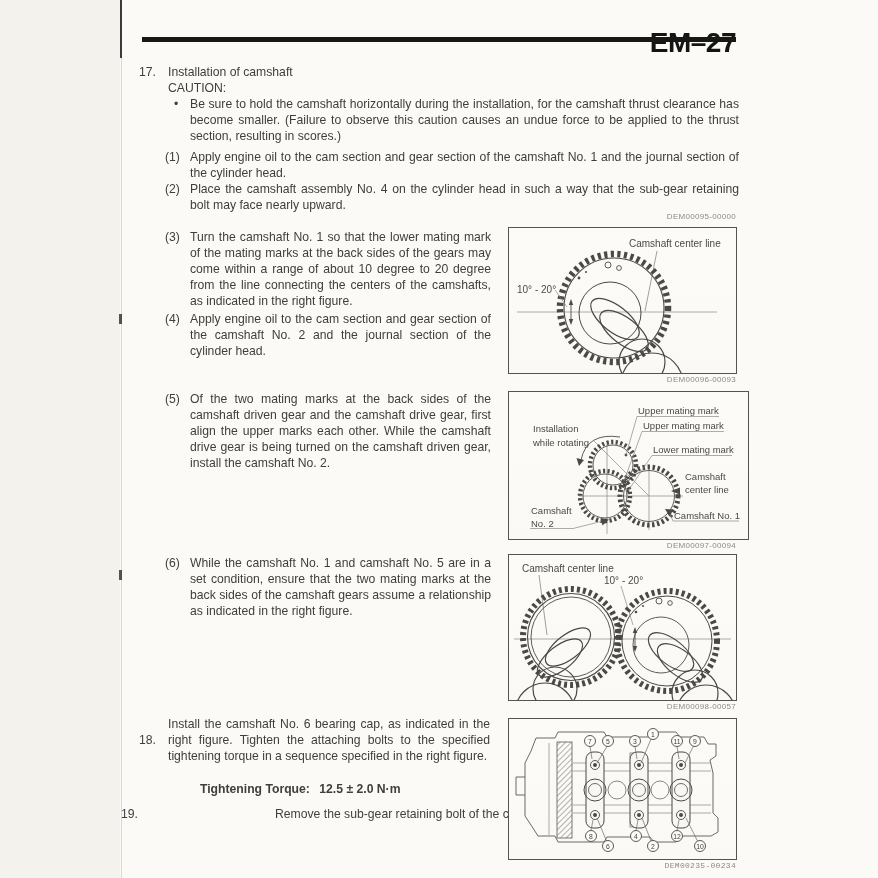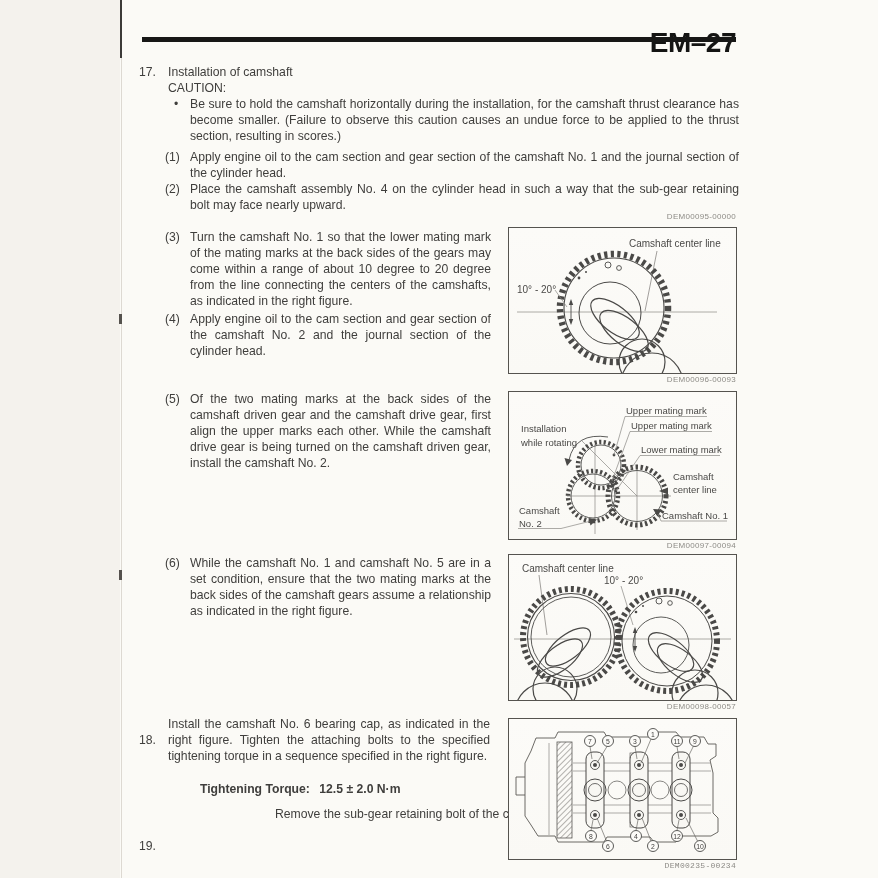--- a/index.html
+++ b/index.html
@@ -54,21 +54,21 @@
   <div class="abs p" style="left:165px;top:555px;">(6)</div>
   <div class="abs p just" style="left:190px;top:555px;width:301px;">While the camshaft No. 1 and camshaft No. 5 are in a set condition, ensure that the two mating marks at the back sides of the camshaft gears assume a relationship as indicated in the right figure.</div>
 
   <div class="abs p" style="left:139px;top:732px;">18.</div>
   <div class="abs p just" style="left:168px;top:716px;width:322px;">Install the camshaft No. 6 bearing cap, as indicated in the right figure. Tighten the attaching bolts to the specified tightening torque in a sequence specified in the right figure.</div>
   <div class="abs p" style="left:200px;top:781px;">
     <span class="bold">Tightening Torque:</span>
     <span class="bold" style="margin-left:6px;">12.5 ± 2.0 N·m</span>
   </div>
 
-  <div class="abs p" style="left:139px;top:806px;margin-top:32px;">19.</div>
+  <div class="abs p" style="left:121px;top:806px;">19.</div>
   <div class="abs p" style="left:168px;top:806px;width:420px;text-align:right;">Remove the sub-gear retaining bolt of the camshaft No. 1.</div>
 
   <div class="figbox" style="left:508px;top:227px;width:227px;height:145px;">
     <svg viewBox="0 0 227 145">
       <line x1="8" y1="84" x2="208" y2="84" stroke="#9a9892" stroke-width="0.8"></line>
       <line x1="148" y1="23" x2="136" y2="83" stroke="#8a8884" stroke-width="0.8"></line>
       <g>
         <circle cx="105" cy="80" r="54" fill="none" stroke="#4a4947" stroke-width="6.5" stroke-dasharray="3.2 3.4"></circle>
         <circle cx="105" cy="80" r="50" fill="none" stroke="#4a4947" stroke-width="1.1"></circle>
         <circle cx="101" cy="85" r="31" fill="none" stroke="#4a4947" stroke-width="1"></circle>
@@ -86,21 +86,21 @@
         <polygon points="62,71 59.8,77 64.2,77" fill="#4a4947"></polygon>
         <polygon points="62,97 59.8,91 64.2,91" fill="#4a4947"></polygon>
         <line x1="46" y1="62" x2="58" y2="79" stroke="#8a8884" stroke-width="0.7"></line>
       </g>
       <text x="120" y="19" font-size="10">Camshaft center line</text>
       <text x="8" y="65" font-size="10">10° - 20°</text>
     </svg>
   </div>
   <div class="abs cap" style="left:560px;top:375px;width:176px;">DEM00096-00093</div>
 
-  <div class="figbox" style="left:508px;top:391px;width:227px;height:147px;">
+  <div class="figbox" style="left:508px;top:391px;width:227px;height:147px;padding-left:12px;">
     <svg viewBox="0 0 227 147">
       <line x1="86" y1="52" x2="86" y2="142" stroke="#8a8884" stroke-width="0.7"></line>
       <line x1="58" y1="104" x2="162" y2="104" stroke="#8a8884" stroke-width="0.7"></line>
       <line x1="128" y1="74" x2="128" y2="138" stroke="#8a8884" stroke-width="0.7"></line>
       <line x1="73" y1="49" x2="128" y2="104" stroke="#8a8884" stroke-width="0.7"></line>
       <g>
         <circle cx="92" cy="73" r="23" fill="none" stroke="#4a4947" stroke-width="4.5" stroke-dasharray="2.2 2.4"></circle>
         <circle cx="92" cy="73" r="20" fill="none" stroke="#4a4947" stroke-width="0.9"></circle>
       </g>
       <g>

